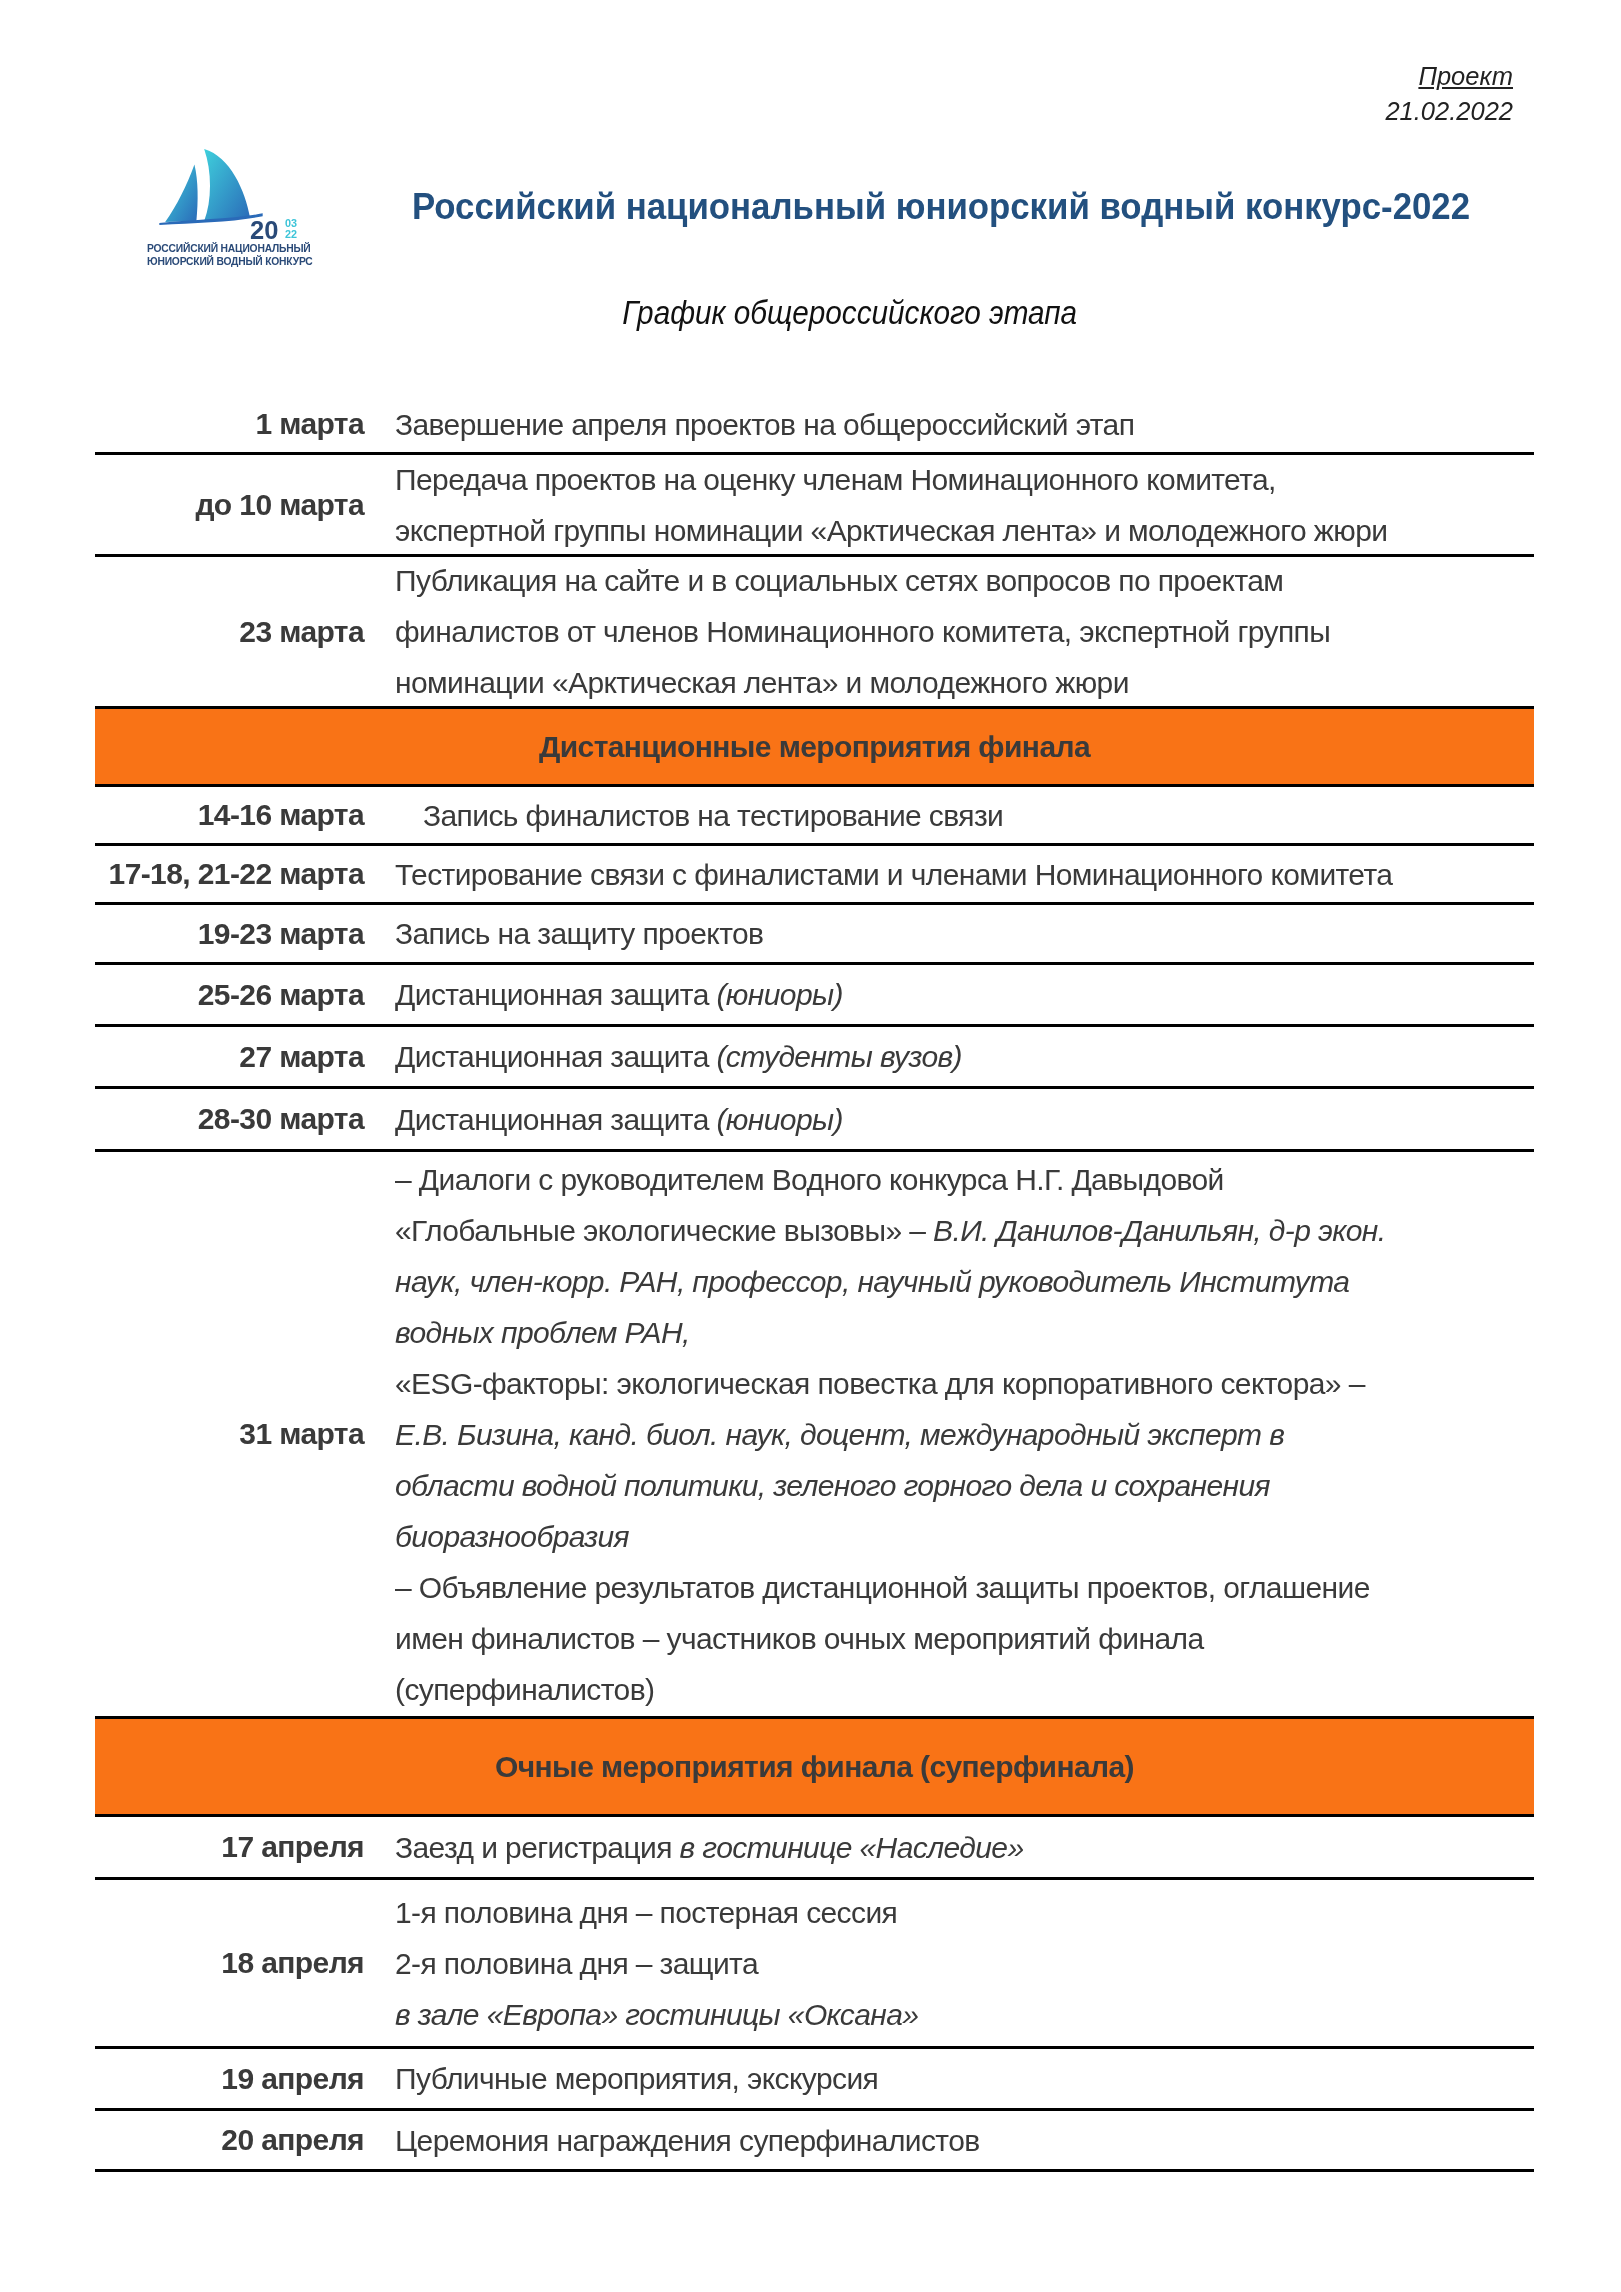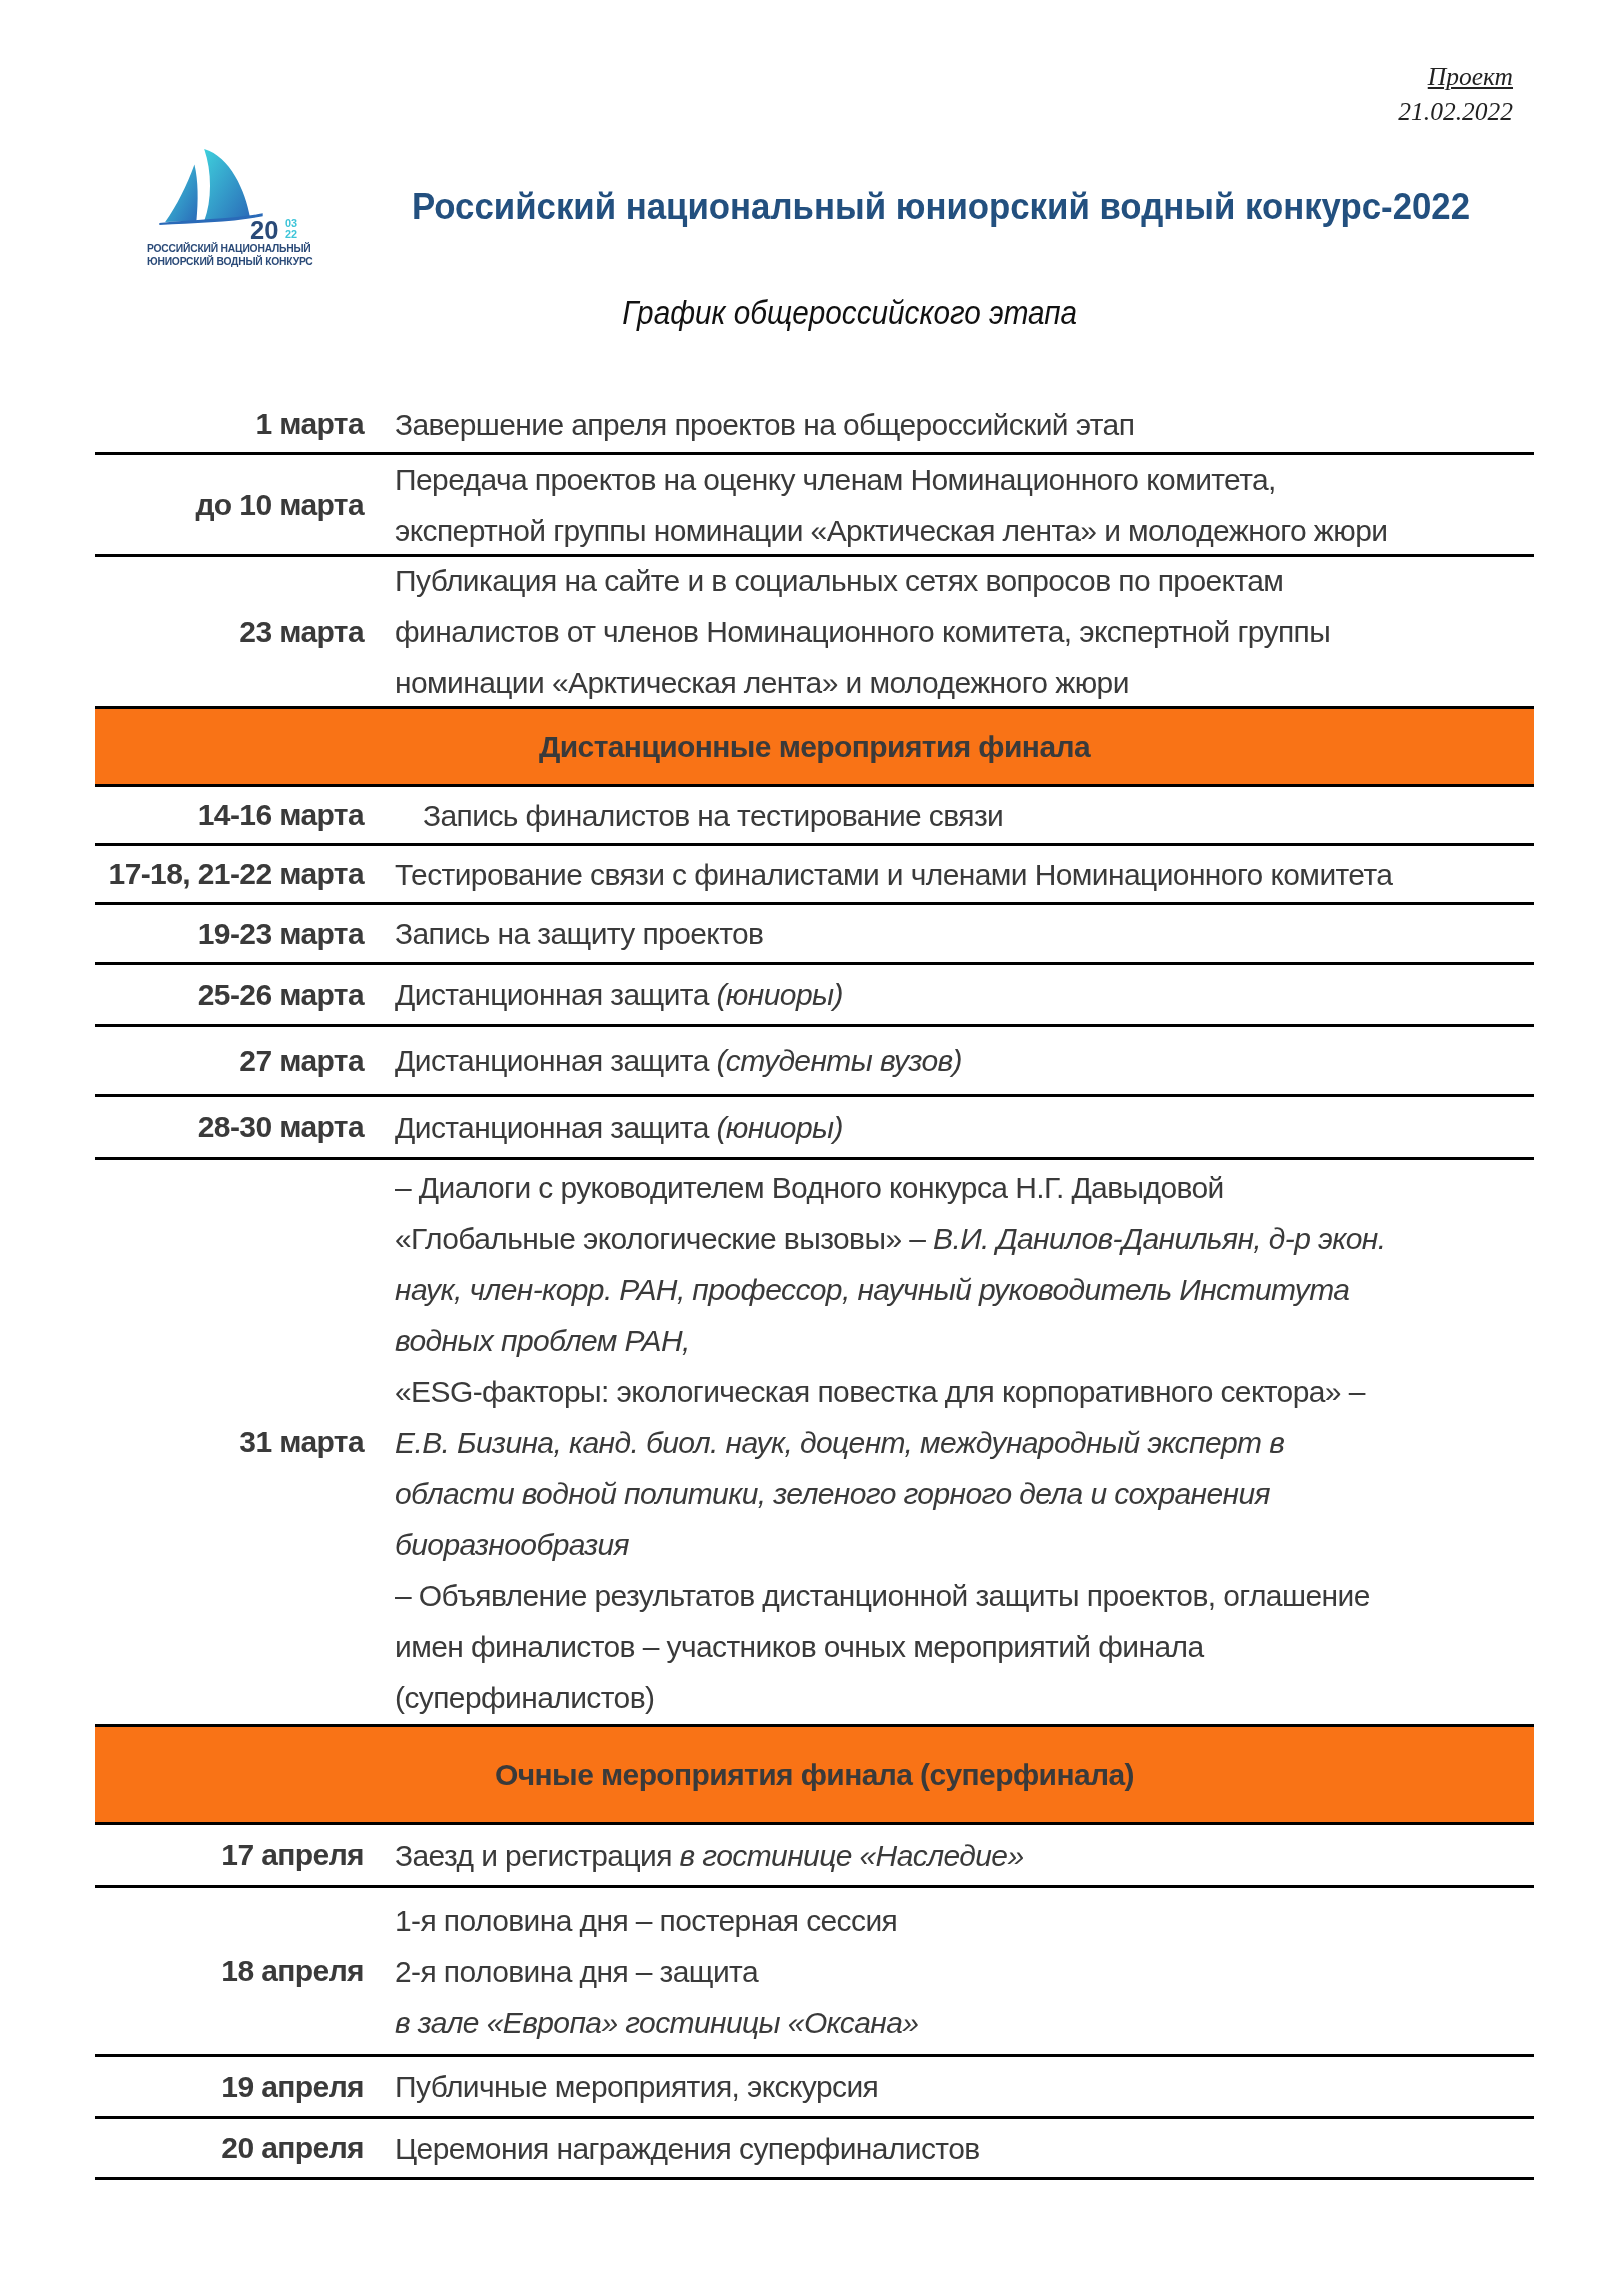--- a/index.html
+++ b/index.html
@@ -1,17 +1,17 @@
 <!DOCTYPE html>
 <html><head>
 <meta charset="utf-8">
 <style>
   html, body { margin: 0; padding: 0; background: #ffffff; }
   body { width: 1621px; height: 2293px; position: relative; font-family: "Liberation Sans", sans-serif; color: #3a3a3a; overflow: hidden; }
-  .draft { position: absolute; right: 108px; top: 59px; text-align: right; font-style: italic; font-size: 25.5px; line-height: 35px; color: #222; font-family: Liberation Serif, serif; }
+  .draft { position: absolute; right: 108px; top: 59px; text-align: right; font-style: italic; font-size: 25.5px; line-height: 35px; color: #222; }
   .draft .label { text-decoration: underline; }
   .logo { position: absolute; left: 147px; top: 147px; width: 186px; height: 127px; }
   .logo-text { position: absolute; left: 0; top: 96px; font-size: 10.3px; font-weight: bold; color: #2a4a78; line-height: 12.7px; letter-spacing: -0.2px; white-space: nowrap; }
   .logo-year { position: absolute; left: 103px; top: 71px; font-size: 25.5px; font-weight: bold; color: #2a4a78; line-height: 25.5px; }
   .logo-year small { position: absolute; left: 35px; top: 0; font-size: 10.8px; line-height: 10.8px; color: #3cc4d8; }
   .title { position: absolute; left: 412px; top: 186px; font-size: 37px; font-weight: bold; color: #23507f; white-space: nowrap; transform: scaleX(0.94); transform-origin: left top; }
   .subtitle { position: absolute; left: 0; width: 1621px; top: 294px; text-align: center; font-style: italic; font-size: 33px; color: #111; }
   .subtitle span { display: inline-block; transform: scaleX(0.9); margin-left: 78px; }
   .table { position: absolute; left: 95px; top: 396px; width: 1439px; }
   .row { display: flex; border-bottom: 3.9px solid #000; box-sizing: border-box; align-items: center; }
@@ -85,21 +85,21 @@
     <div class="desc">Тестирование связи с финалистами и членами Номинационного комитета</div>
   </div>
   <div class="row" style="height:60px;">
     <div class="date">19-23 марта</div>
     <div class="desc">Запись на защиту проектов</div>
   </div>
   <div class="row" style="height:62px;">
     <div class="date">25-26 марта</div>
     <div class="desc"><span>Дистанционная защита </span><span class="it">(юниоры)</span></div>
   </div>
-  <div class="row" style="height:70px;">
+  <div class="row" style="height:62px;">
     <div class="date">27 марта</div>
     <div class="desc"><span>Дистанционная защита </span><span class="it">(студенты вузов)</span></div>
   </div>
   <div class="row" style="height:63px;">
     <div class="date">28-30 марта</div>
     <div class="desc"><span>Дистанционная защита </span><span class="it">(юниоры)</span></div>
   </div>
   <div class="row" style="height:567px;">
     <div class="date">31 марта</div>
     <div class="desc">

